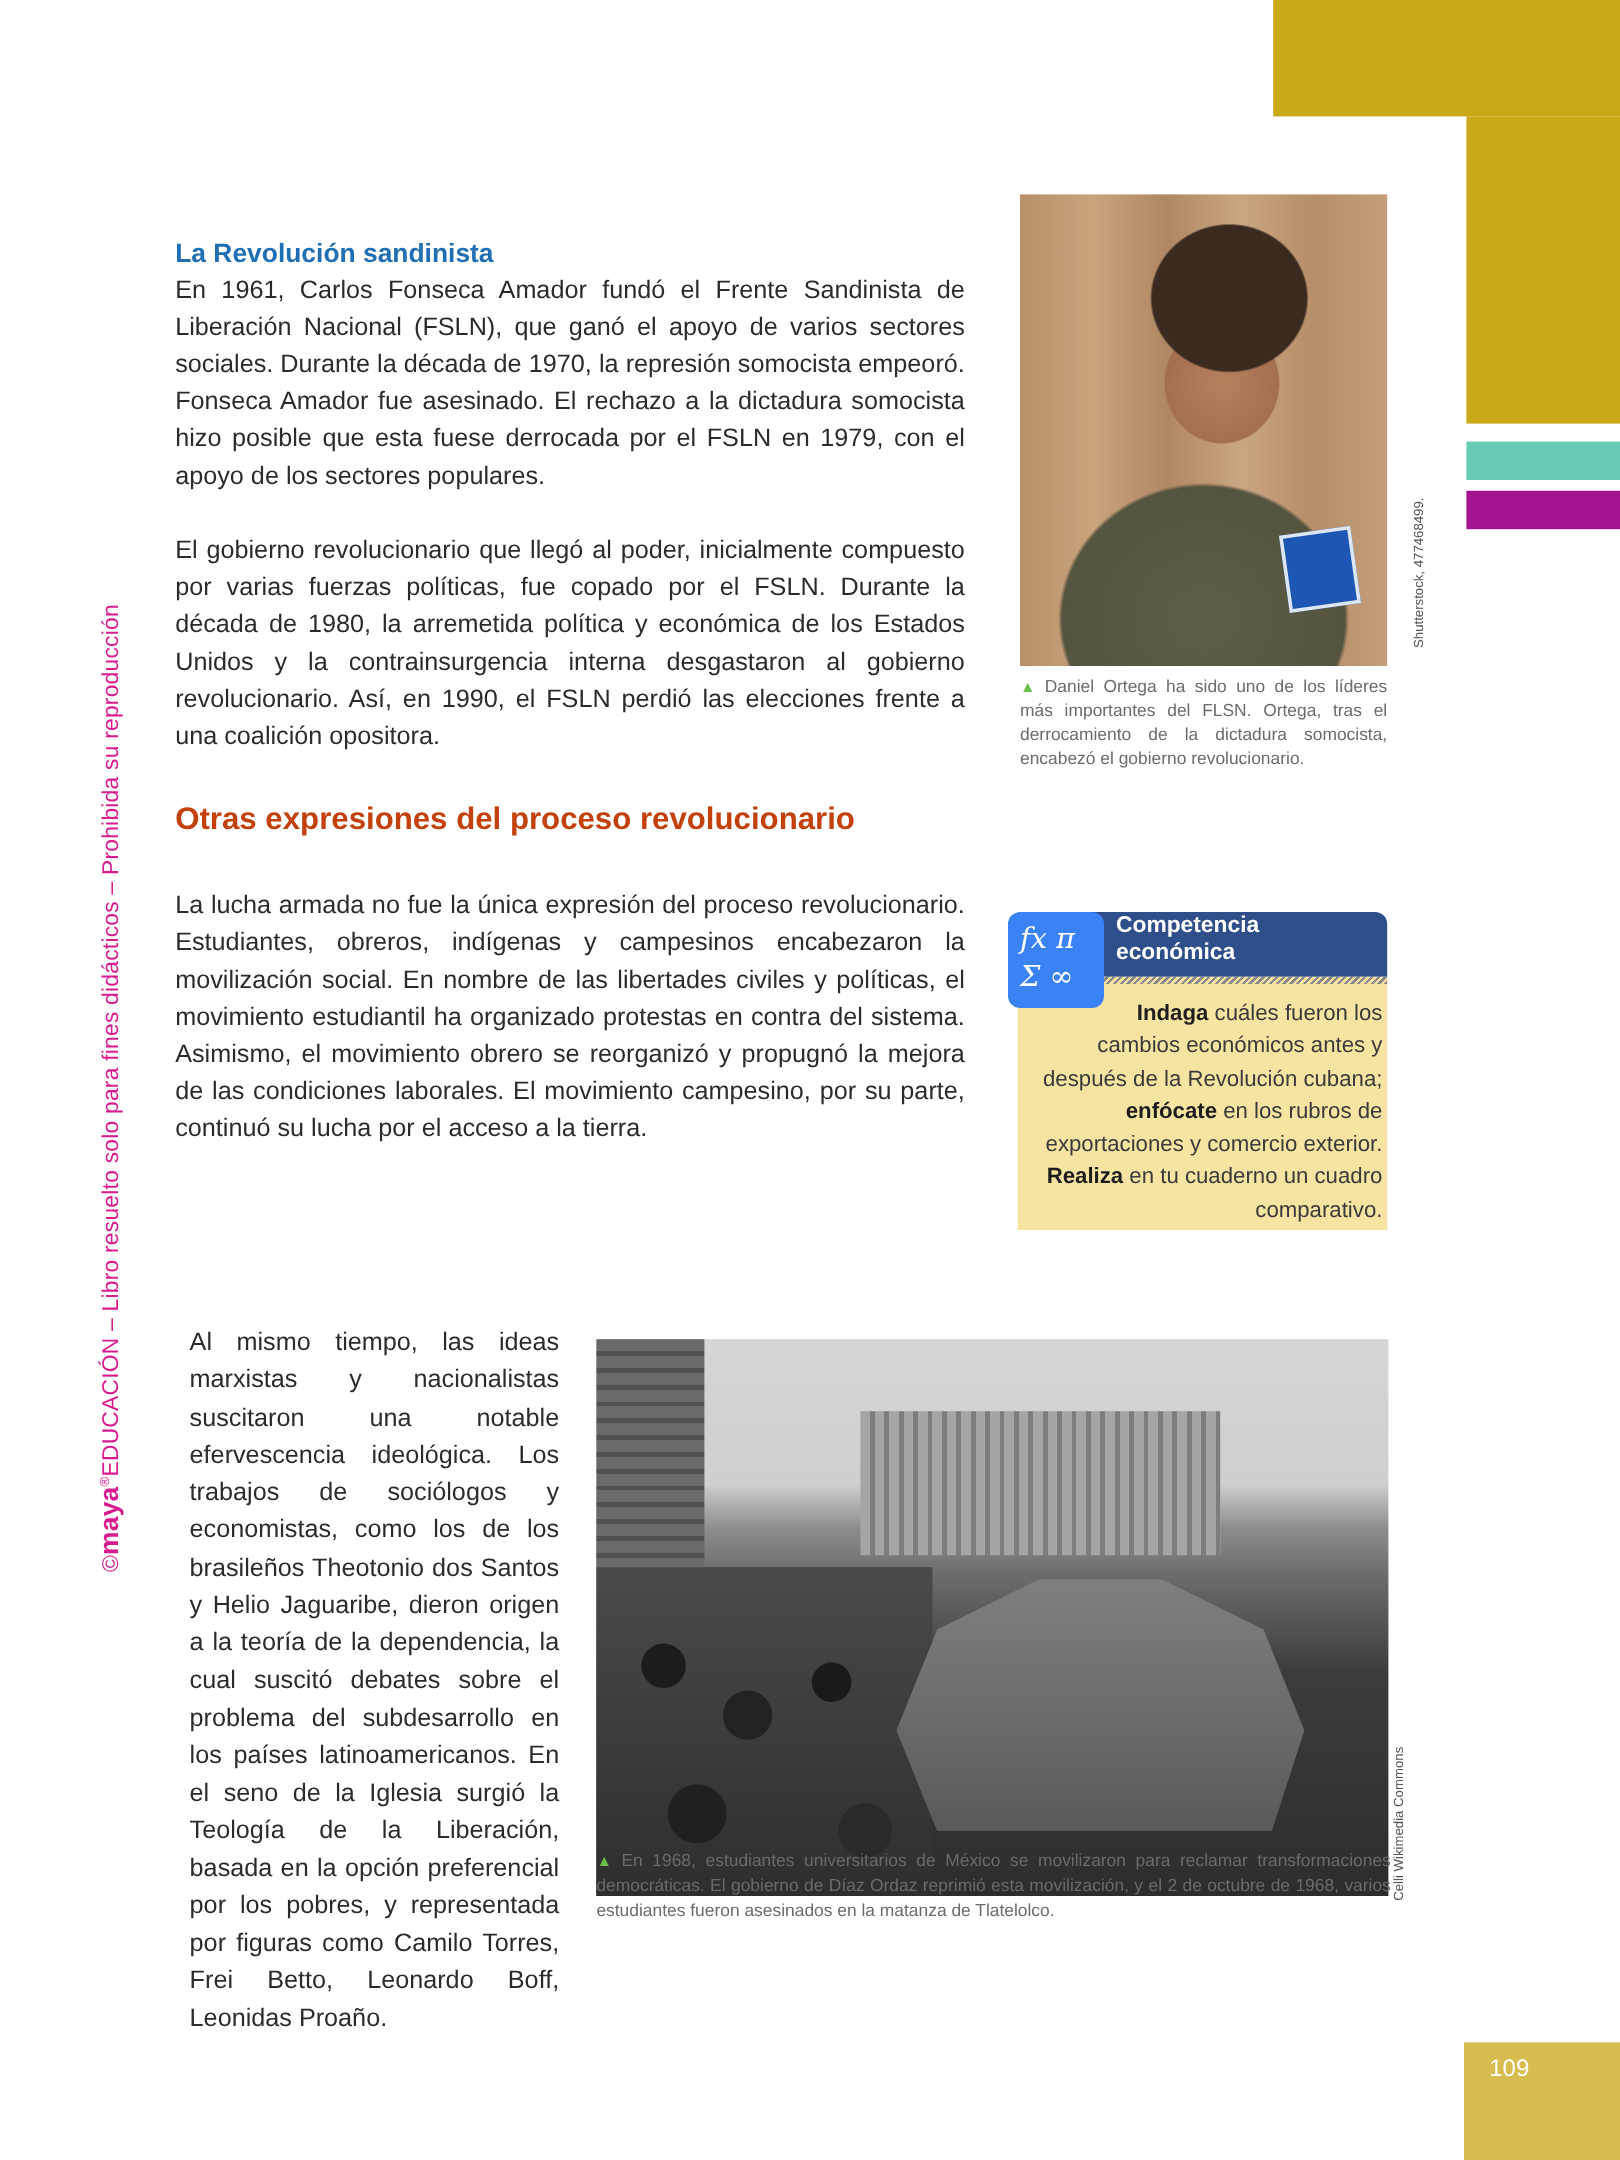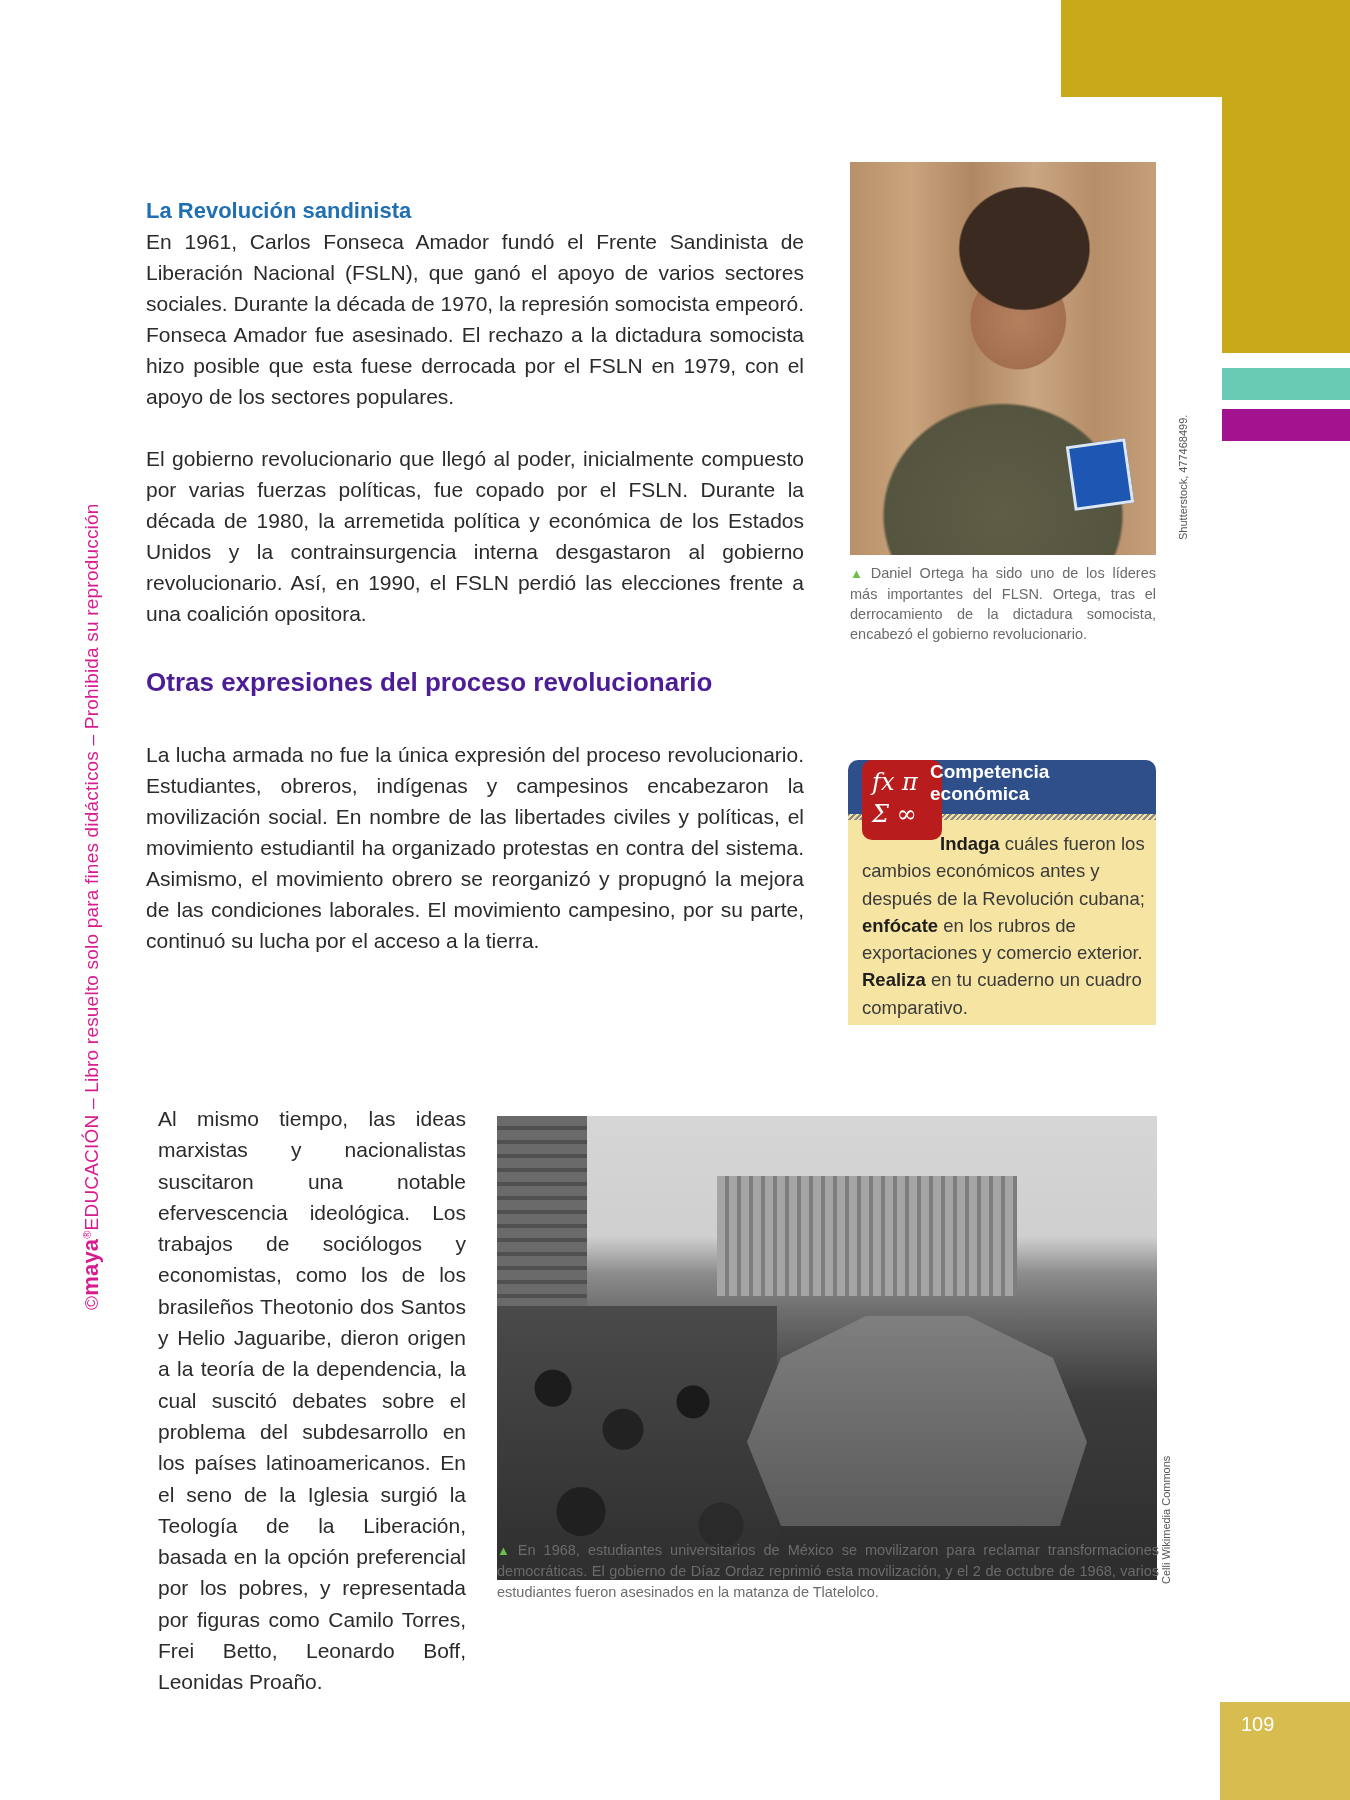--- a/index.html
+++ b/index.html
@@ -22,21 +22,21 @@
     width: 830px;
   }
   .copyright .brand { font-weight: bold; font-size: 22px; }
   .copyright .reg { font-size: 11px; vertical-align: super; }
 
   
   .main-col { position: absolute; left: 146px; top: 160px; width: 658px; margin-top: 36px; }
   .h-section { font-size: 22px; font-weight: bold; color: #1f6fb2; line-height: 30px; }
   p.body { font-size: 21px; line-height: 31px; text-align: justify; color: #2b2b2b; }
   p.body + p.body { margin-top: 31px; }
-  .h-main { font-size: 26px; font-weight: bold; color: #4c1d95; margin-top: 36px; margin-bottom: 40px; line-height: 34px; }
+  .h-main { font-size: 26px; font-weight: bold; color: #c2410c; margin-top: 36px; margin-bottom: 40px; line-height: 34px; }
 
   .narrow-col { position: absolute; left: 158px; top: 1103px; width: 308px; }
   .narrow-col p.body { font-size: 21px; line-height: 31.3px; }
 
   
   .photo1 {
     position: absolute; left: 850px; top: 162px; width: 306px; height: 393px;
     background:
       radial-gradient(ellipse 30% 22% at 57% 22%, #3a2a1f 0%, #3a2a1f 70%, transparent 72%),
       radial-gradient(ellipse 22% 18% at 55% 40%, #b4805e 0%, #a36f4f 70%, transparent 72%),
@@ -61,28 +61,28 @@
     position: absolute; left: 0; top: 0; width: 308px; height: 54px;
     background: #2f4f8b; border-radius: 10px 10px 0 0;
   }
   .comp-stripe {
     position: absolute; left: 0; top: 54px; width: 308px; height: 6px;
     background: repeating-linear-gradient(135deg, #8a8a8a 0 2px, #f4e2a0 2px 4px);
   }
   .comp-body { position: absolute; left: 0; top: 60px; width: 308px; height: 205px; background: #f6e4a2; }
   .comp-icon {
     position: absolute; left: -8px; top: 0; width: 80px; height: 80px;
-    background: #b91c1c; border-radius: 10px;
+    background: #3b82f6; border-radius: 10px;
     color: #ffffff; font-family: "DejaVu Serif", serif; font-style: italic;
-    font-size: 24px; line-height: 32px; padding: 6px 0 0 10px; margin-left: 22px;
+    font-size: 24px; line-height: 32px; padding: 6px 0 0 10px;
   }
   .comp-title { position: absolute; left: 82px; top: 1px; font-size: 19px; font-weight: bold; color: #ffffff; line-height: 22px; }
   .comp-text {
     position: absolute; left: 14px; top: 70px; width: 290px;
-    font-size: 18.5px; line-height: 27.3px; color: #3a3a3a;
+    font-size: 18.5px; line-height: 27.3px; color: #3a3a3a; text-align: right;
   }
   .comp-text b { color: #1e1e1e; }
 
   
   .photo2 {
     position: absolute; left: 497px; top: 1116px; width: 660px; height: 464px;
     background:
       radial-gradient(ellipse 28% 22% at 58% 70%, #4e4e4e 0%, #5a5a5a 70%, transparent 72%),
       linear-gradient(180deg, #d6d6d6 0%, #cfcfcf 26%, #8c8c8c 34%, #6d6d6d 42%, #3c3c3c 60%, #2d2d2d 100%);
     filter: grayscale(100%);

